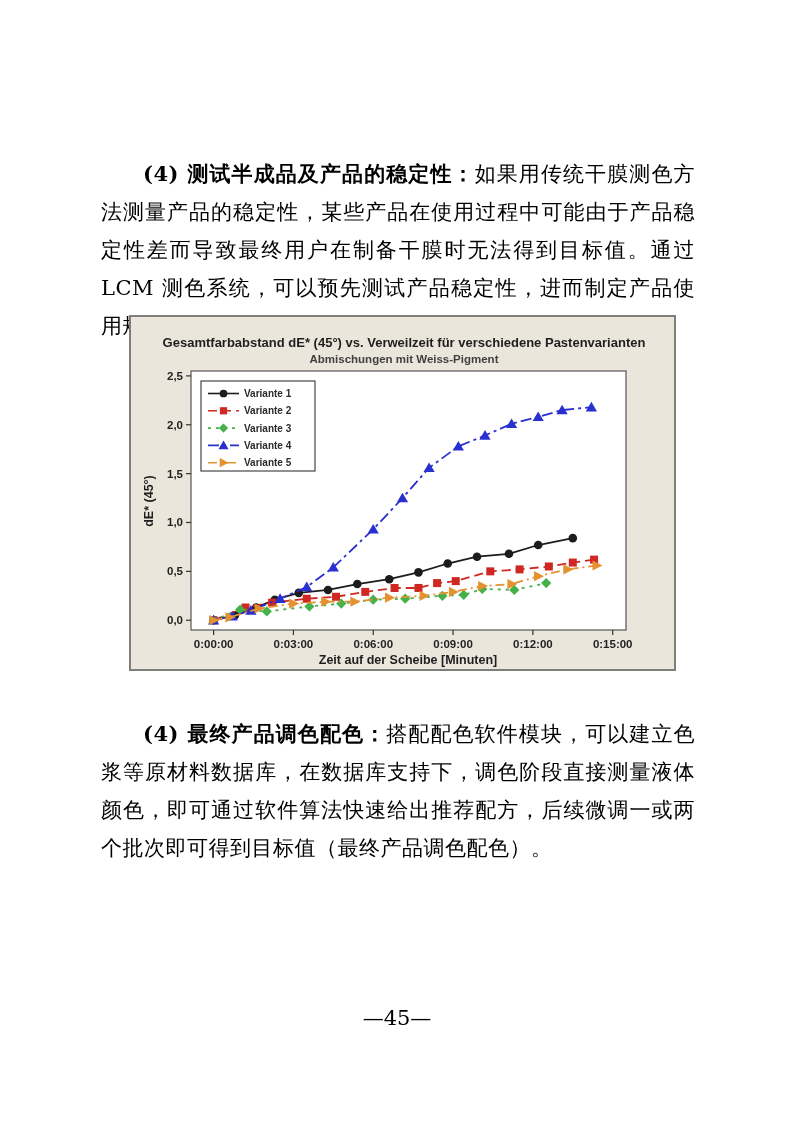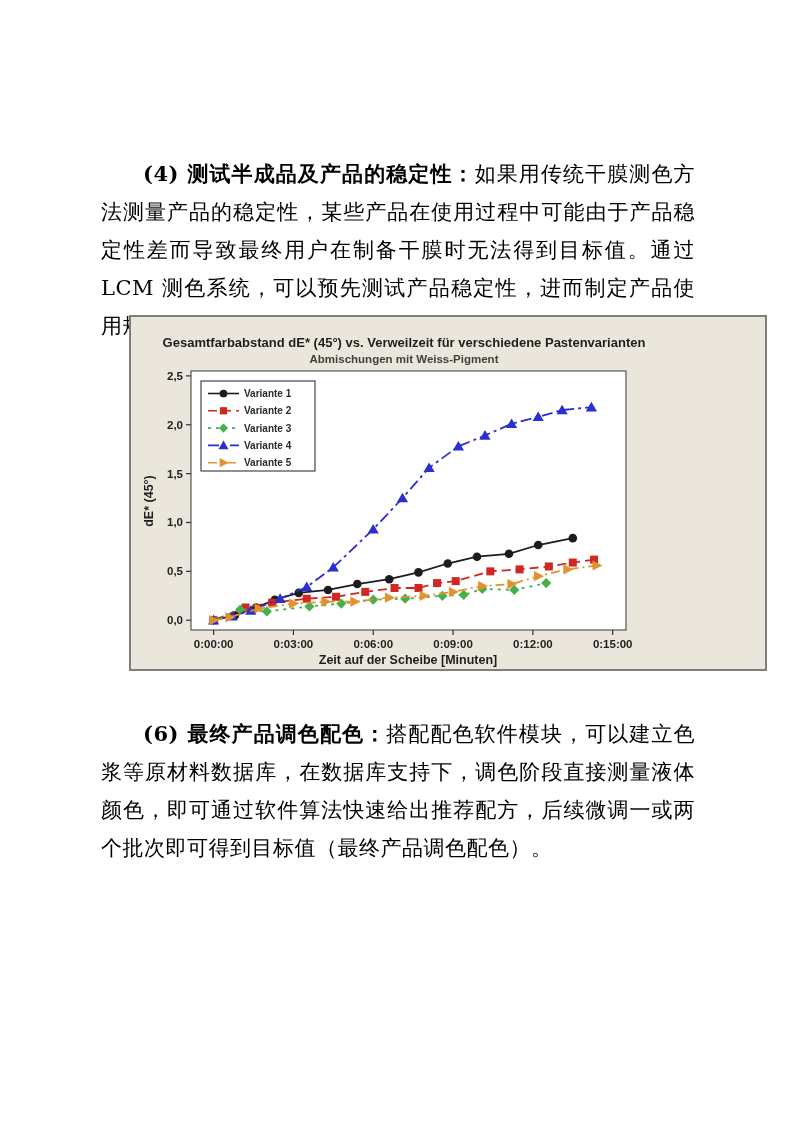--- a/index.html
+++ b/index.html
@@ -29,21 +29,21 @@
     position:absolute;
     top:1003px;left:0;right:0;
     text-align:center;
     font-size:21px;
     line-height:30px;
     color:#000;
   }
   .figure{
     position:absolute;
     left:129px;top:315px;
-    width:638px;height:356px;
+    width:547px;height:356px;
     background:#eae6db;
     border:2px solid #7e7e7a;
     box-sizing:border-box;
   }
   .figure svg{display:block;width:543px;height:352px;}
   .ct{font:700 13px "Liberation Sans",sans-serif;fill:#1e1e1e;}
   .cs{font:600 11.5px "Liberation Sans",sans-serif;fill:#3f3f3f;}
   .al{font:700 12.5px "Liberation Sans",sans-serif;fill:#1e1e1e;}
   .tick{font:600 11.5px "Liberation Sans",sans-serif;fill:#222;}
   .leg{font:600 10px "Liberation Sans",sans-serif;fill:#2a2a2a;}
@@ -189,16 +189,17 @@
           <line x1="77" y1="128.4" x2="108" y2="128.4" stroke="#2a2fd0" stroke-width="1.6" stroke-dasharray="11,4,3,4"></line>
           <polygon points="92.5,123.5 97.5,132.2 87.5,132.2" fill="#2a2fd0"></polygon>
           <text x="113" y="131.9" class="leg">Variante 4</text>
           <line x1="77" y1="145.7" x2="108" y2="145.7" stroke="#e3922f" stroke-width="1.6" stroke-dasharray="9,4,2,4"></line>
           <polygon points="88.7,141.1 97.7,145.7 88.7,150.3" fill="#e3922f"></polygon>
           <text x="113" y="149.2" class="leg">Variante 5</text>
         </g>
     </svg>
   </div>
 
-  <p class="para" id="para4"><b>(6) 最终产品调色配色：</b><span>搭配配色软件模块，可以建立色浆等原材料数据库，在数据库支持下，调色阶段直接测量液体颜色，即可通过软件算法快速给出推荐配方，后续微调一或两个批次即可得到目标值（最终产品调色配色）。</span></p>
-
+  <p class="para" id="para4"><b>(4) 最终产品调色配色：</b><span>搭配配色软件模块，可以建立色浆等原材料数据库，在数据库支持下，调色阶段直接测量液体颜色，即可通过软件算法快速给出推荐配方，后续微调一或两个批次即可得到目标值（最终产品调色配色）。</span></p>
+
+  <div class="pagenum">—45—</div>
 
 </div>
 
 </body></html>

